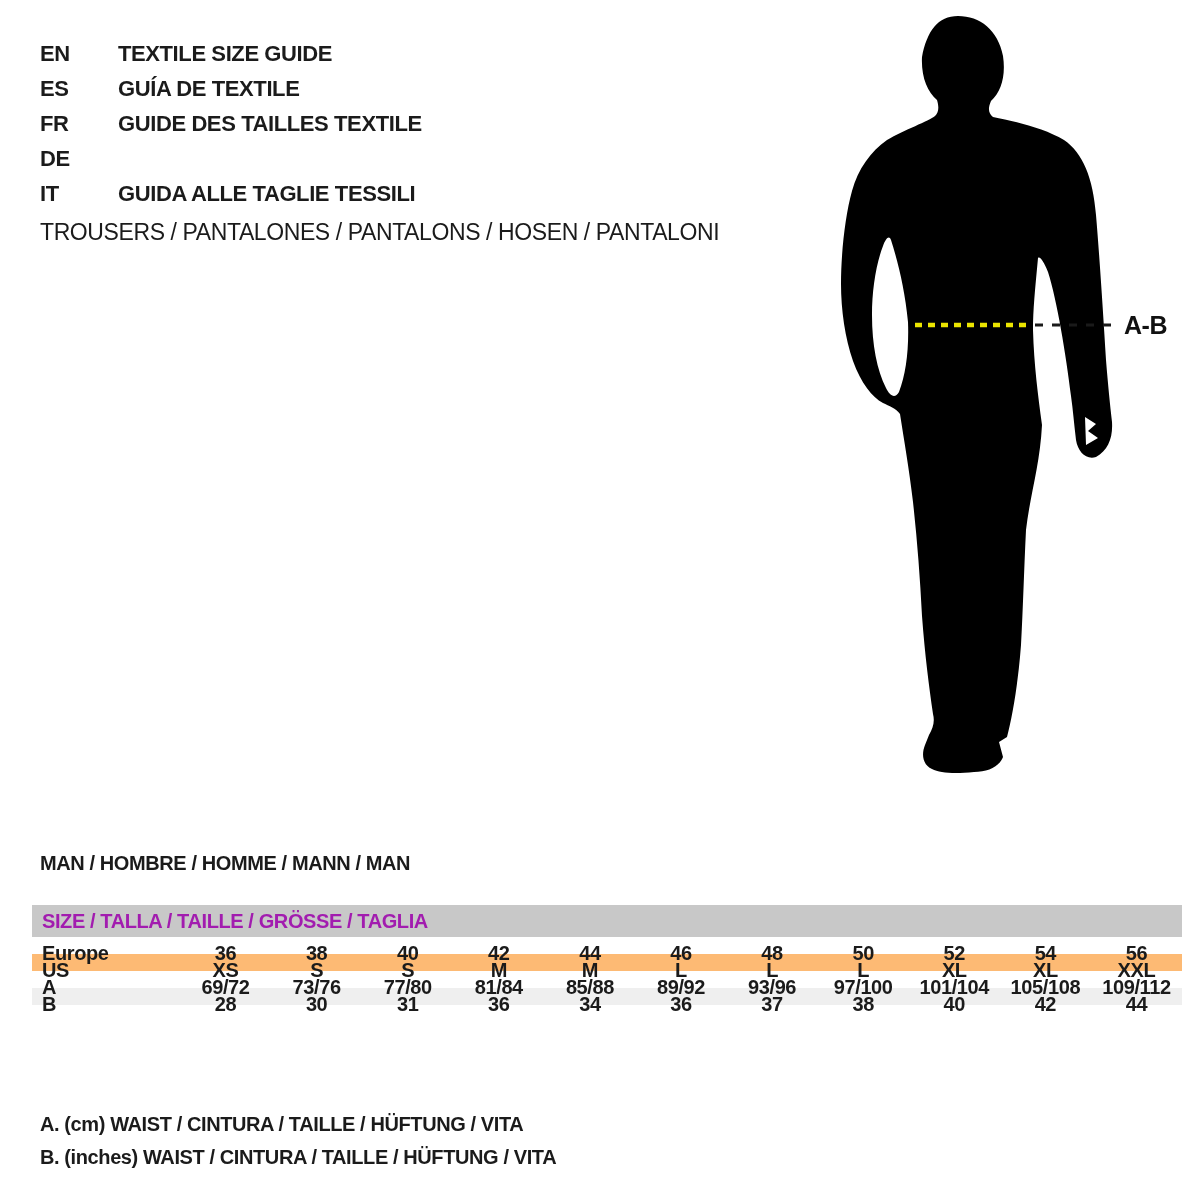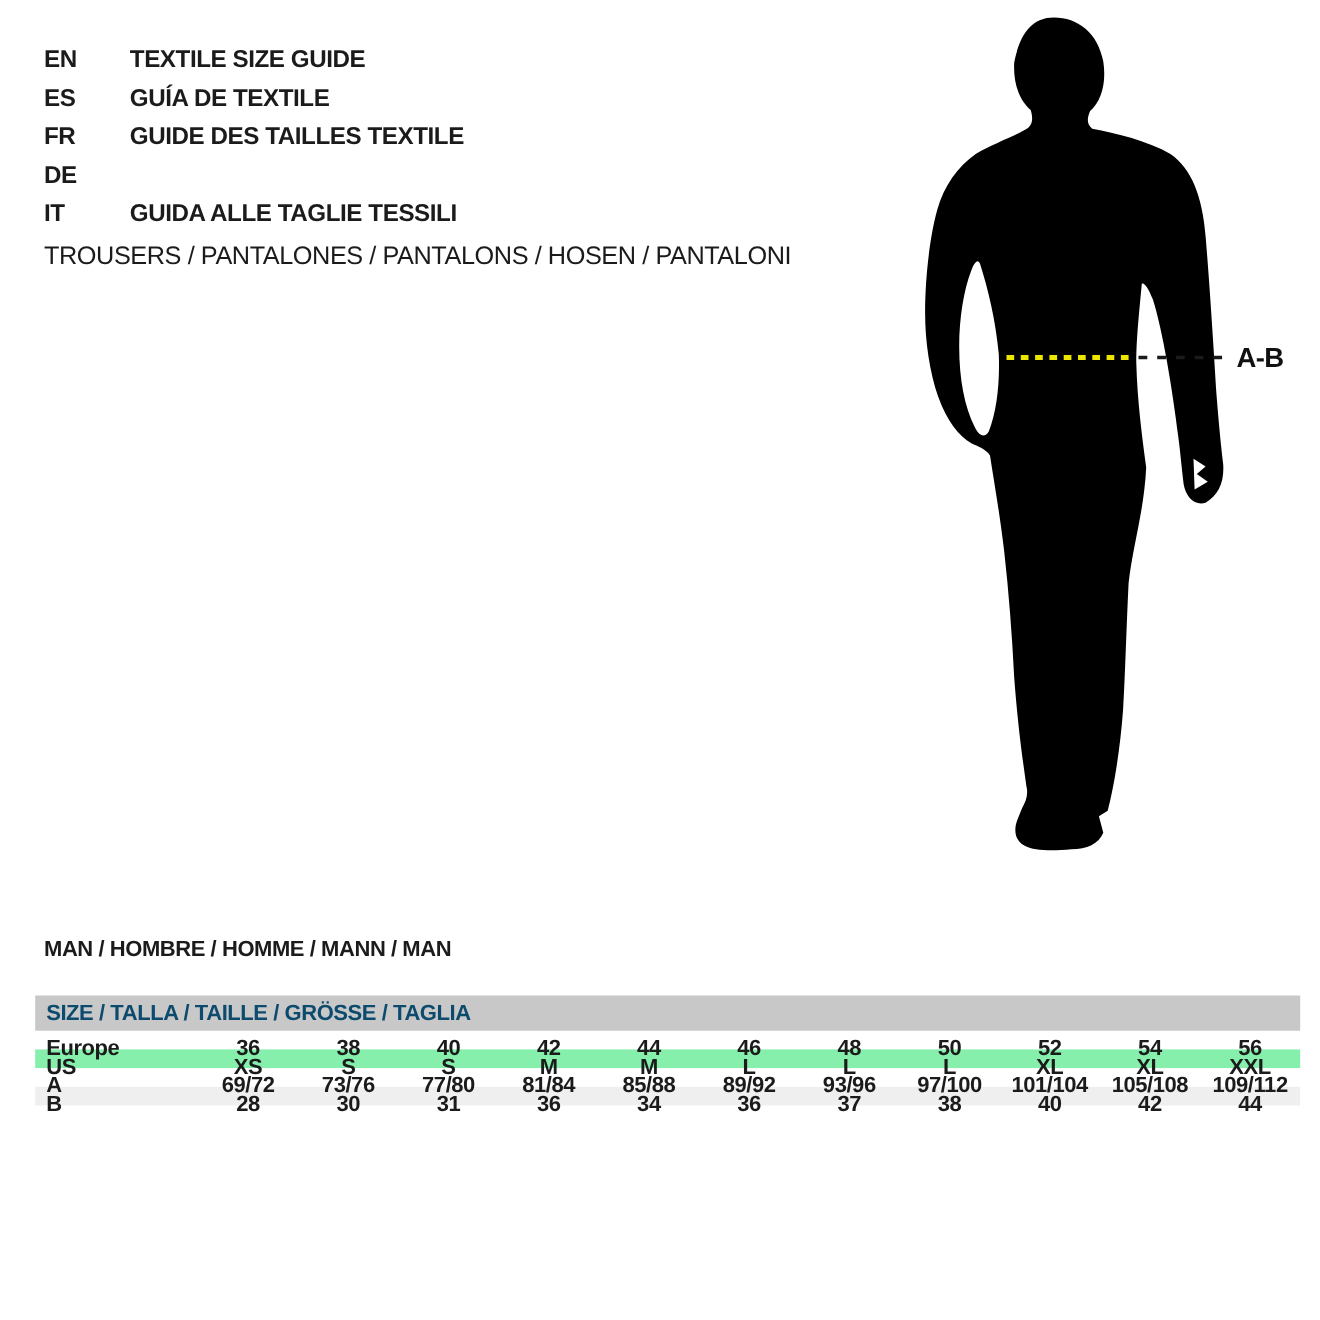--- a/index.html
+++ b/index.html
@@ -64,21 +64,21 @@
     left: 32px;
     top: 905px;
     width: 1150px;
   }
   #size-table-header {
     height: 32px;
     line-height: 32px;
     padding-left: 10px;
     font-size: 20px;
     font-weight: 700;
-    color: #0c4a6e;
+    color: #a21caf;
   }
   .size-row {
     display: grid;
     grid-template-columns: 148px repeat(11, 1fr);
     height: 17px;
     line-height: 33px;
     font-size: 20px;
     font-weight: 700;
   }
   .size-row-label {
@@ -193,21 +193,21 @@
           <span class="size-cell cond">40</span>
           <span class="size-cell cond">42</span>
           <span class="size-cell cond">44</span>
           <span class="size-cell cond">46</span>
           <span class="size-cell cond">48</span>
           <span class="size-cell cond">50</span>
           <span class="size-cell cond">52</span>
           <span class="size-cell cond">54</span>
           <span class="size-cell cond">56</span>
         </div>
-        <div class="size-row" style="background: #86efac;">
+        <div class="size-row" style="background: #fdba74;">
           <span class="size-row-label cond">US</span>
           <span class="size-cell cond">XS</span>
           <span class="size-cell cond">S</span>
           <span class="size-cell cond">S</span>
           <span class="size-cell cond">M</span>
           <span class="size-cell cond">M</span>
           <span class="size-cell cond">L</span>
           <span class="size-cell cond">L</span>
           <span class="size-cell cond">L</span>
           <span class="size-cell cond">XL</span>
@@ -238,14 +238,18 @@
           <span class="size-cell cond">36</span>
           <span class="size-cell cond">37</span>
           <span class="size-cell cond">38</span>
           <span class="size-cell cond">40</span>
           <span class="size-cell cond">42</span>
           <span class="size-cell cond">44</span>
         </div>
       </div>
   </div>
 
+  <div id="legend" class="cond">
+    <div>A. (cm) WAIST / CINTURA / TAILLE / HÜFTUNG / VITA</div>
+    <div>B. (inches) WAIST / CINTURA / TAILLE / HÜFTUNG / VITA</div>
+  </div>
 
 </div>
 
 </body></html>

